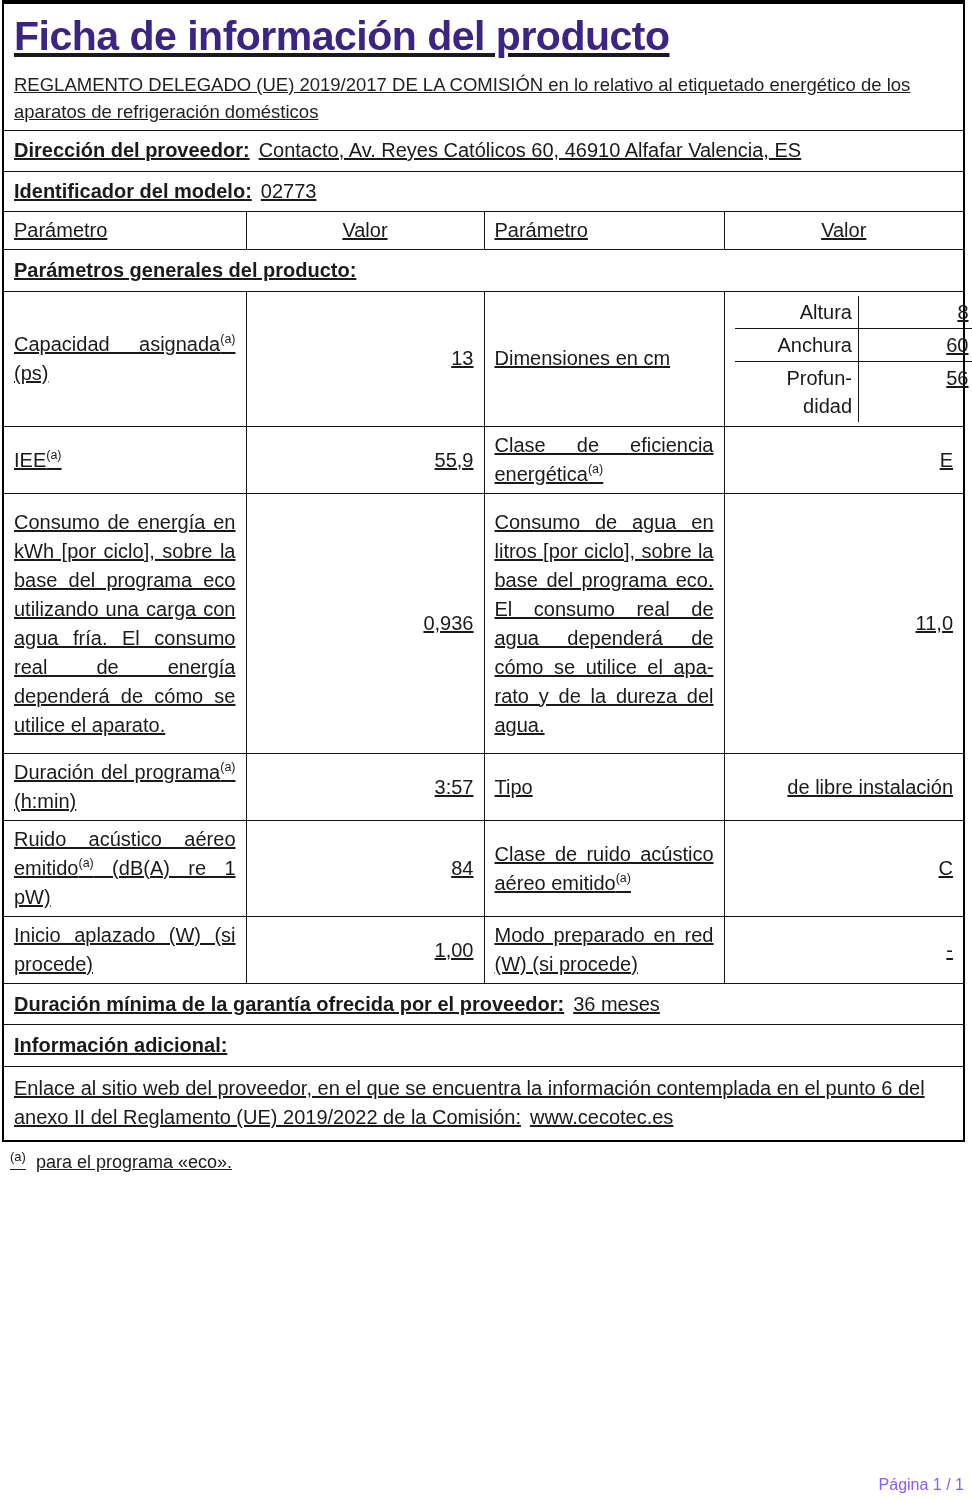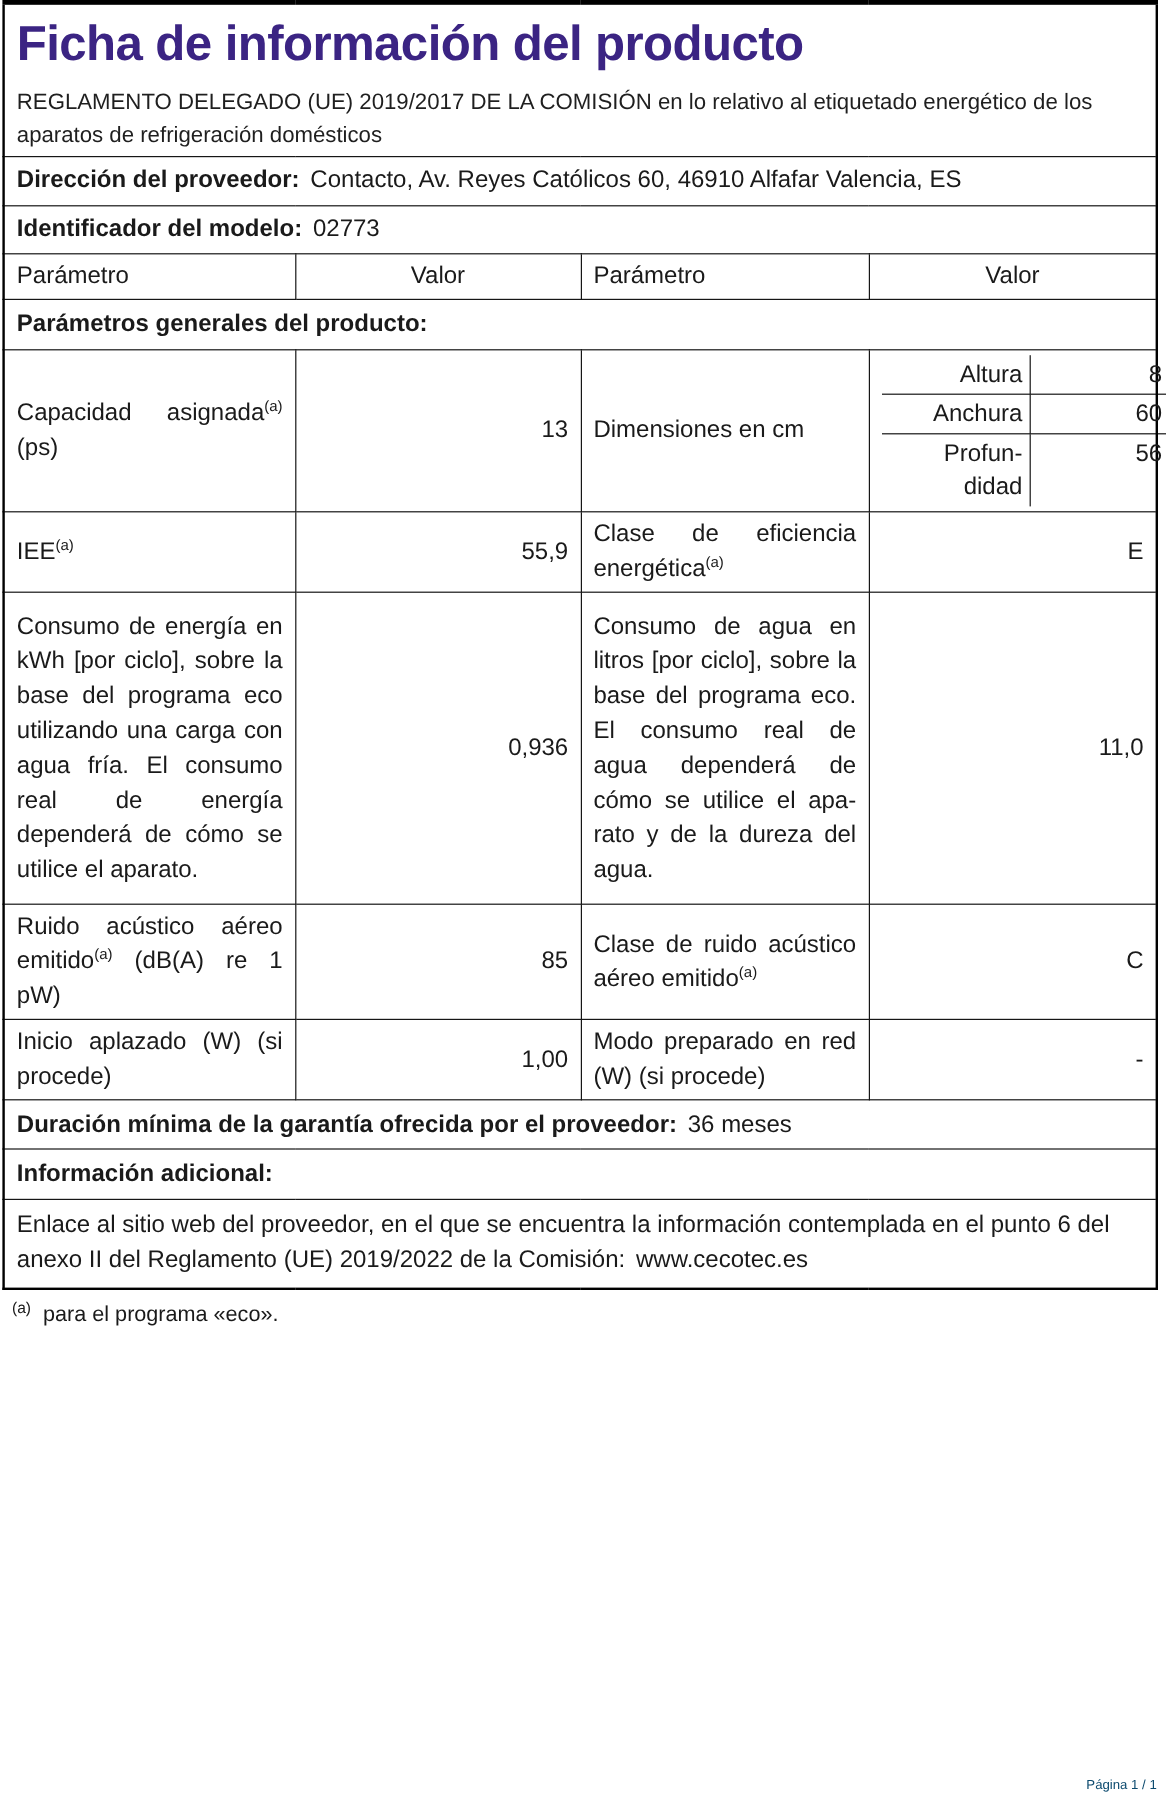--- a/index.html
+++ b/index.html
@@ -1,21 +1,21 @@
 <!DOCTYPE html>
 <html lang="es"><head>
 <meta charset="utf-8">
 <style>
   html,body{margin:0;padding:0;background:#ffffff;}
   body{
     width:972px;height:1500px;position:relative;
     font-family:"Liberation Sans",sans-serif;
     color:#1a1a1a;overflow:hidden;
   }
-  .sheet{position:absolute;left:2px;top:0;width:903px;}
+  .sheet{position:absolute;left:2px;top:0;width:903px;text-decoration:underline;}
   table.main{
     border-collapse:collapse;table-layout:fixed;width:961px;
     border:2px solid #000;border-top-width:4px;
   }
   table.main td{
     border:1.5px solid #161616;
     vertical-align:middle;
     padding:4px 10px;
     font-size:20px;line-height:29px;
   }
@@ -44,21 +44,21 @@
   table.dims tr:last-child td{border-bottom:none;}
   table.dims td:first-child{border-left:none;}
   table.dims td:last-child{border-right:none;}
   .dim-label-inner{display:inline-block;max-width:84px;}
   .footnote{
     margin:8px 0 0 8px;font-size:18px;line-height:24px;
   }
   .footnote sup{font-size:13px;margin-right:10px;}
   .page-footer{
     position:absolute;right:8px;bottom:6px;
-    font-size:11px;color:#0c4a6e;
+    font-size:16px;color:#8b5cf6;
   }
 </style>
 </head>
 <body>
 
 <div class="sheet">
   <table class="main">
     <colgroup>
       <col style="width:243px">
         <col style="width:238px">
@@ -136,24 +136,30 @@
     </tr>
 
 
     <tr style="height:260px">
       <td class="param-cell"><span>Consumo de energía en kWh [por ciclo], so­bre la base del progra­ma eco utilizando una carga con agua fría. El consumo real de ener­gía dependerá de có­mo se utilice el apara­to.</span></td>
       <td class="value-cell">0,936</td>
       <td class="param-cell"><span>Consumo de agua en litros [por ciclo], sobre la base del programa eco. El consumo real de agua dependerá de cómo se utilice el apa­rato y de la dureza del agua.</span></td>
       <td class="value-cell">11,0</td>
     </tr>
 
+    <tr style="height:64px">
+      <td class="param-cell"><span>Duración del progra­ma</span><sup>(a)</sup><span> (h:min)</span></td>
+      <td class="value-cell">3:57</td>
+      <td class="param-cell"><span>Tipo</span></td>
+      <td class="value-cell">de libre instalación</td>
+    </tr>
 
     <tr style="height:90px">
       <td class="param-cell"><span>Ruido acústico aéreo emitido</span><sup>(a)</sup><span> (dB(A) re 1 pW)</span></td>
-      <td class="value-cell">85</td>
+      <td class="value-cell">84</td>
       <td class="param-cell"><span>Clase de ruido acústico aéreo emitido</span><sup>(a)</sup></td>
       <td class="value-cell">C</td>
     </tr>
 
 
     <tr style="height:63px">
       <td class="param-cell"><span>Inicio aplazado (W) (si procede)</span></td>
       <td class="value-cell">1,00</td>
       <td class="param-cell"><span>Modo preparado en red (W) (si procede)</span></td>
       <td class="value-cell">-</td>

